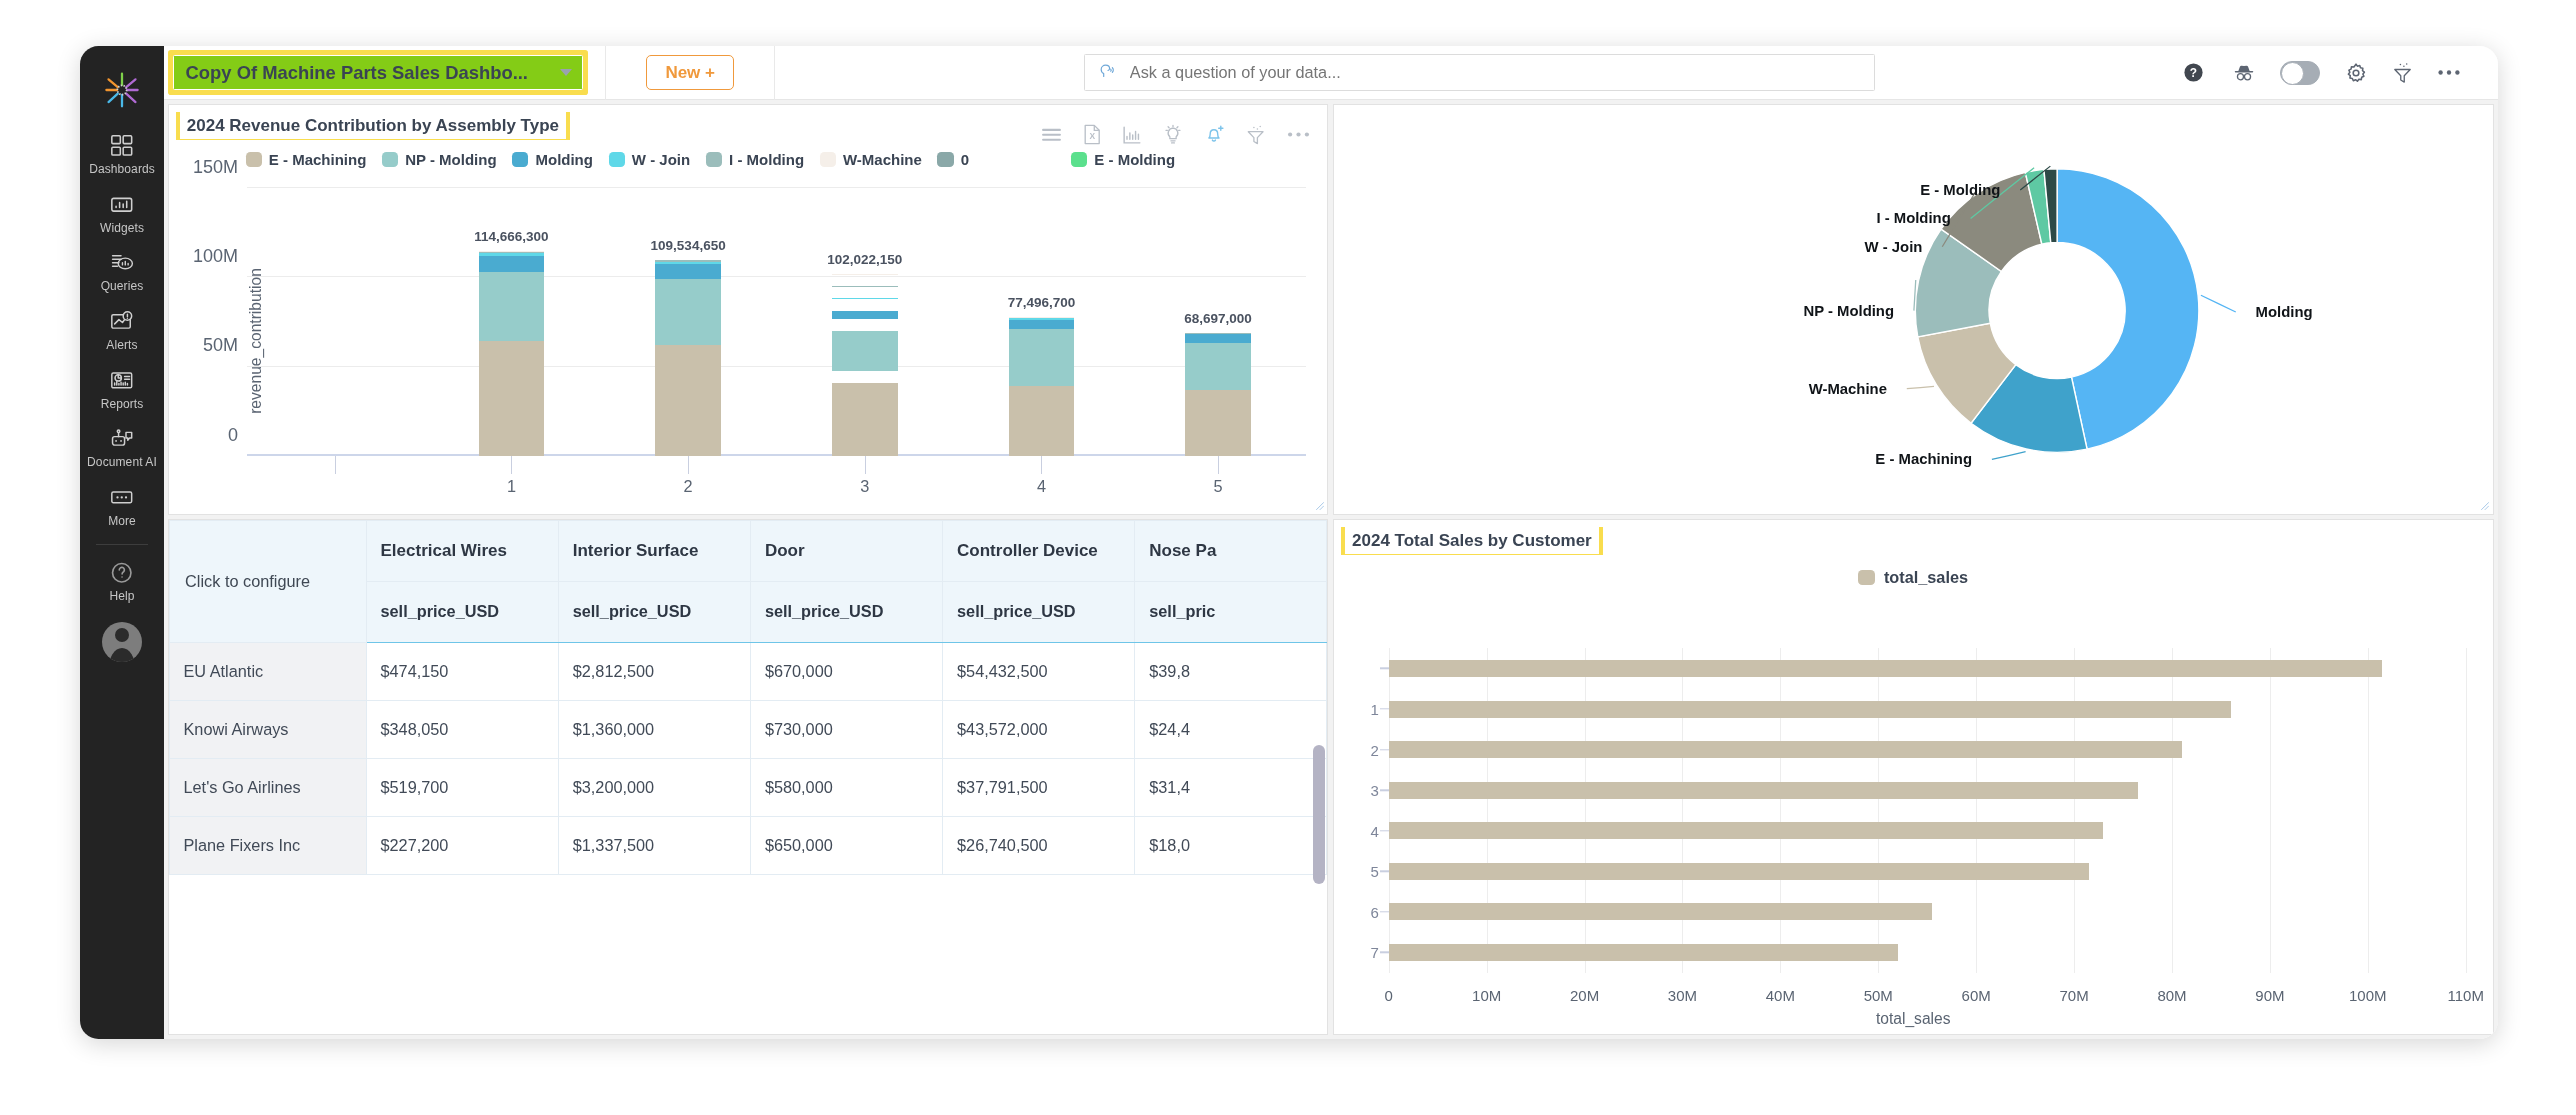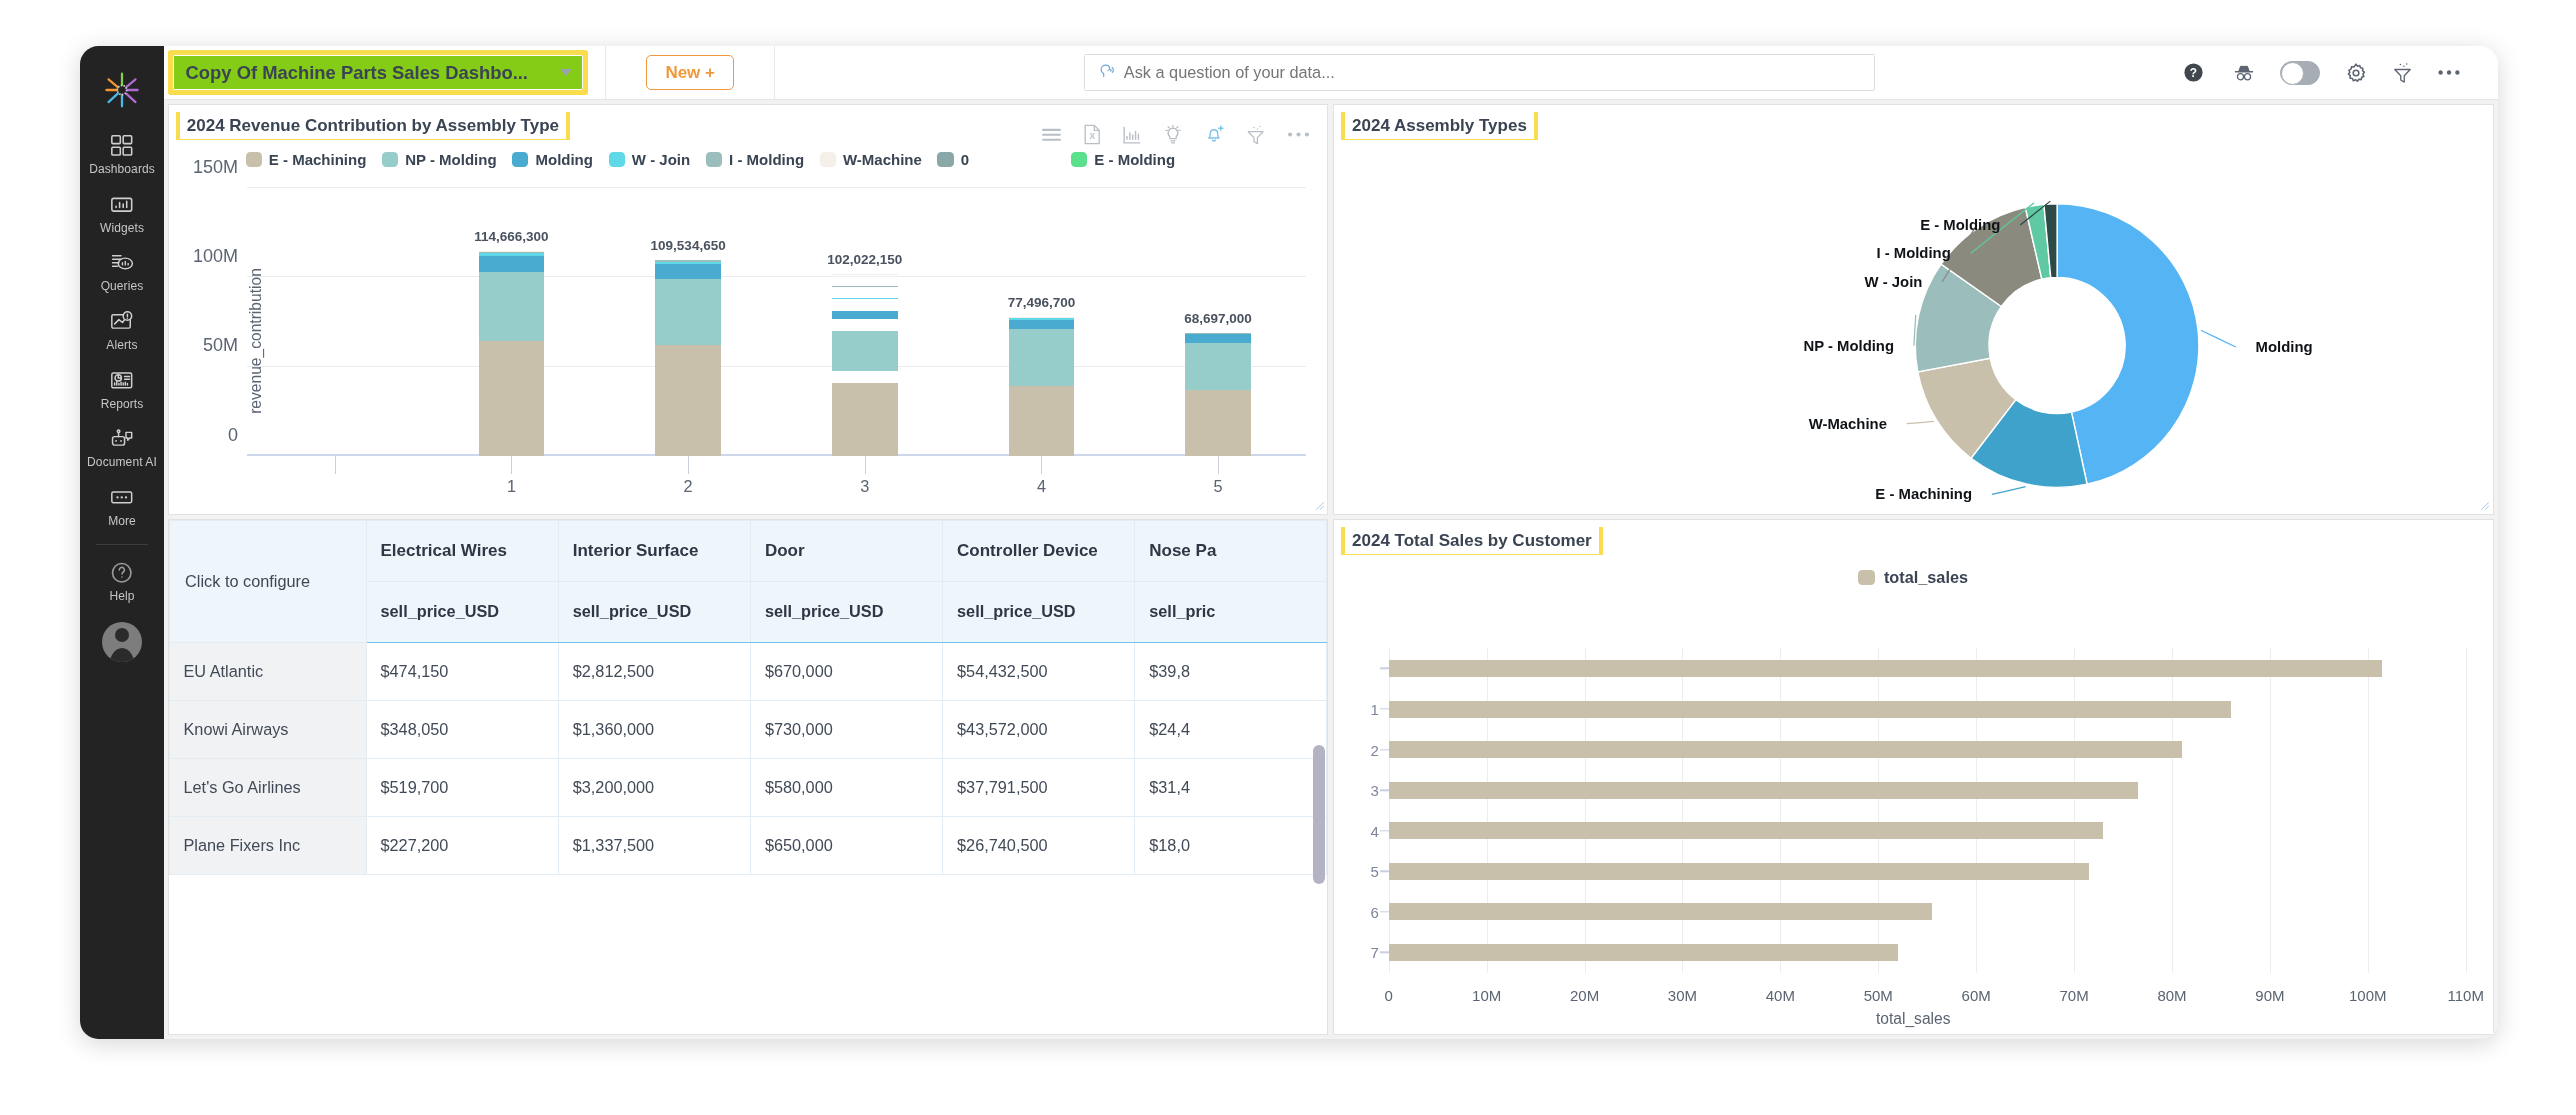--- a/index.html
+++ b/index.html
@@ -61,21 +61,21 @@
   .dash-select .t { font-size: 18.4px; font-weight: 700; color: #3a4453; white-space: nowrap;}
   .chev { width:0;height:0;border-left:6.4px solid transparent;border-right:6.4px solid transparent;border-top:7px solid #9aa2ad;}
   .topbar-sep { width:0.7px; height:54px; background:#e9e9e9; }
   .new-btn {
     border: 1.4px solid #f0993c; color:#f0993c; font-size: 17px; font-weight: 700;
     padding: 6.4px 18.4px; border-radius: 5px; background:#fff; cursor:pointer; white-space:nowrap;
   }
   .ask-wrap { flex:1; display:flex; justify-content:center; align-items:center; }
   .ask-box {
     width: 791px; height: 37px; border: 0.7px solid #dcdcdc; background:#fff;
-    display:flex; align-items:center; gap: 7px; padding: 0 11.3px; border-radius:1.4px;
+    display:flex; align-items:center; gap: 13px; padding: 0 11.3px; border-radius:1.4px;
   }
   .ask-box input {
     border:none; outline:none; font-size: 16.3px; color:#9aa0a6; flex:1;
     font-family: "Liberation Sans", sans-serif; background: transparent;
   }
   .topbar-right { display:flex; align-items:center; gap: 24px; padding-right: 37px; }
   .icn { cursor:pointer; display:flex; align-items:center; justify-content:center; }
   .toggle {
     width: 40px; height: 24px; border-radius: 12px; background: #a6adb5;
     position: relative; cursor: pointer; border: 1.4px solid #a6adb5;
@@ -504,25 +504,20 @@
             </div>
         </div>
         <span class="resize-grip">
           <svg width="11.3" height="11.3" viewBox="0 0 16 16" stroke="#a9c8e8" stroke-width="1.4" stroke-linecap="round">
             <path d="M15 5L5 15M15 10l-5 5"></path>
             </svg>
         </span>
       </section>
 
       <section class="widget">
-        <div class="w-head">
-          <span class="w-title-hl">
-            <span class="w-title">2024 Assembly Types</span>
-          </span>
-        </div>
         <div class="donut-area" id="donut-area">
             <svg width="1191" height="397" viewBox="0 0 1680 560" style="position: absolute; left: 0px; top: 0px;">
               <path d="M1020 90A200 200 0 0 1 1062.276524725925 485.48067796357327L1040.292731868444 383.8307254225152A96 96 0 0 0 1020 194Z" fill="#55b5f4" stroke="#fff" stroke-width="2"></path>
               <path d="M1222.844299242868 268.3161289279374L1247.422149621434 280.1580644639687L1272 292" fill="none" stroke="#55b5f4" stroke-width="1.8"></path>
               <text x="1300" y="299" text-anchor="start" font-size="21" font-weight="700" fill="#101418" font-family="Liberation Sans, sans-serif">Molding</text>
               <path d="M1062.276524725925 485.48067796357327A200 200 0 0 1 898.6000464767405 448.94040167481154L961.7280223088354 366.2913928039095A96 96 0 0 0 1040.292731868444 383.8307254225152Z" fill="#3fa2cb" stroke="#fff" stroke-width="2"></path>
               <path d="M975.5517845958566 489.0988602362828L951.7758922979283 494.5494301181414L928 500" fill="none" stroke="#3fa2cb" stroke-width="1.8"></path>
               <text x="900" y="507" text-anchor="end" font-size="21" font-weight="700" fill="#101418" font-family="Liberation Sans, sans-serif">E - Machining</text>
               <path d="M898.6000464767405 448.94040167481154A200 200 0 0 1 823.4631750814958 327.057744817423L925.662324039118 307.78771751236303A96 96 0 0 0 961.7280223088354 366.2913928039095Z" fill="#c9c0ab" stroke="#fff" stroke-width="2"></path>
               <path d="M846.345803473875 397.0524172023497L827.1729017369375 398.52620860117486L808 400" fill="none" stroke="#c9c0ab" stroke-width="1.8"></path>

